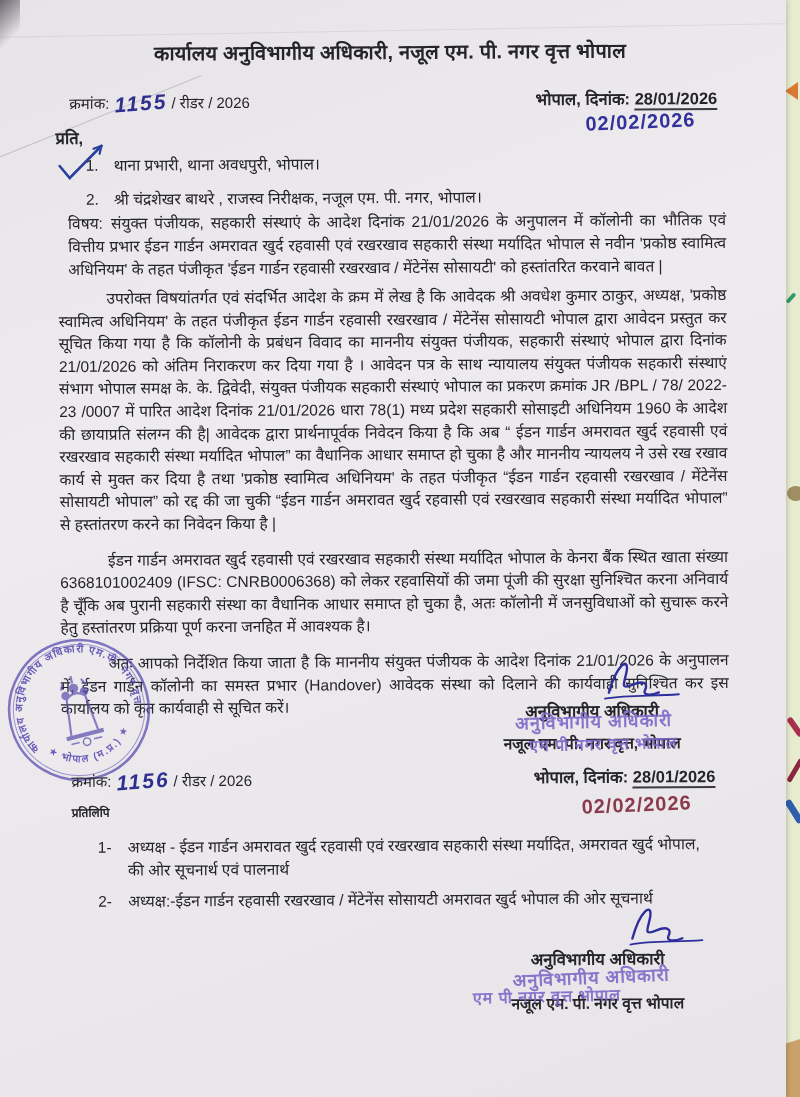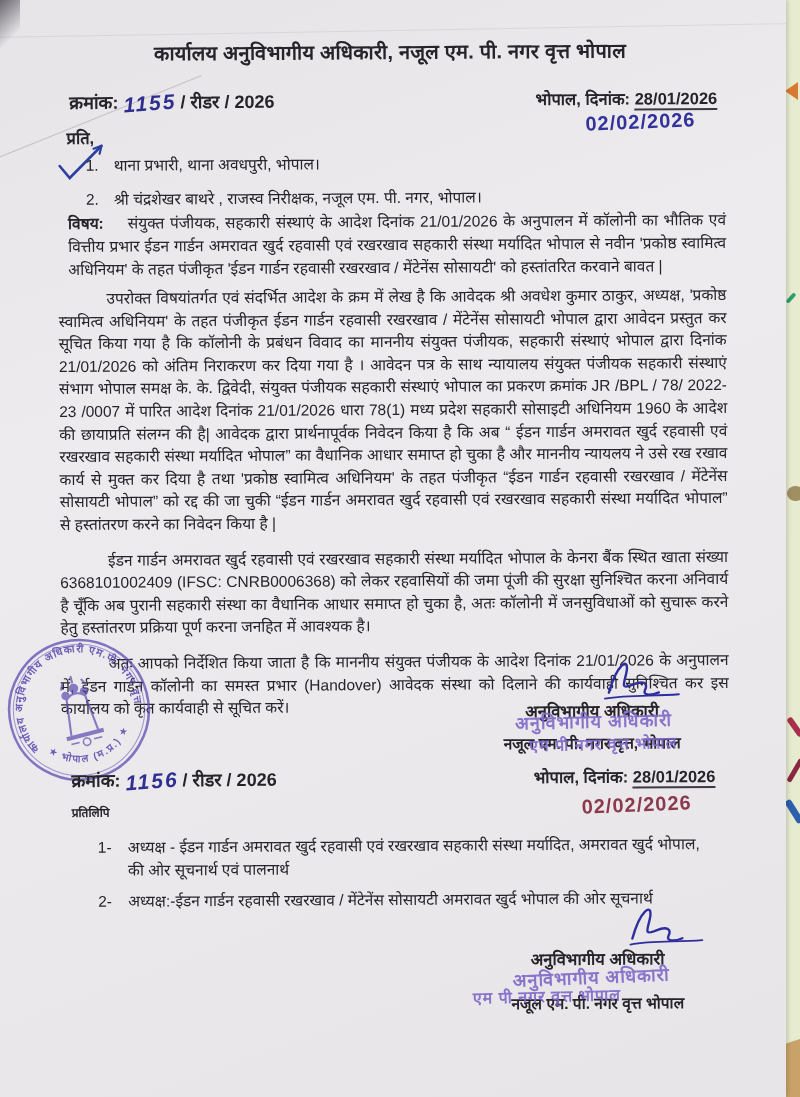--- a/index.html
+++ b/index.html
@@ -29,38 +29,38 @@
   .corner-dark{position:absolute;left:0;top:0;width:20px;height:52px;background:linear-gradient(135deg,#6b6870 0%,rgba(107,104,112,0) 70%);}
   .crease1{position:absolute;left:-20px;top:118px;width:230px;height:1px;background:rgba(110,105,115,.28);transform:rotate(-22deg);}
   .crease2{position:absolute;left:0;top:30px;width:786px;height:1px;background:rgba(110,105,115,.12);transform:rotate(-1deg);}
 
   .content{position:absolute;left:0;top:0;width:786px;height:1097px;transform:rotate(-.35deg);}
 
   .title{
     position:absolute;top:38px;left:0;width:100%;text-align:center;
     font-size:20px;font-weight:700;letter-spacing:.2px;
   }
-  .refrow-label{font-size:18px;font-weight:700;}
+  .refrow-label{font-size:15px;font-weight:400;}
   .hand{font-style:italic;color:#2f2f8f;}
   .hand-num{font-size:21px;font-weight:600;letter-spacing:2px;display:inline-block;transform:rotate(-4deg);position:relative;top:2px;}
   .ref-top-left{position:absolute;top:88px;left:72px;}
   .ref-top-right{position:absolute;top:88px;right:66px;font-size:16.5px;font-weight:700;}
   .date-underline{border-bottom:2.5px solid #3b3944;padding-bottom:1px;text-align:center;}
   .hand-date{position:absolute;font-size:20px;font-weight:600;letter-spacing:1px;transform:rotate(-2deg);}
   .hand-date-top{top:112px;right:88px;color:#33329a;}
   .hand-date-bottom{top:795px;right:96px;color:#8b3a4e;}
 
-  .salutation{position:absolute;top:124px;left:69px;font-size:16.5px;font-weight:700;}
+  .salutation{position:absolute;top:124px;left:58px;font-size:16.5px;font-weight:700;}
   .tick{position:absolute;top:138px;left:58px;}
   .recipients{position:absolute;top:152px;left:88px;width:620px;font-size:15.5px;font-weight:500;}
   .recipient{display:flex;margin-bottom:11px;line-height:23px;}
   .recipient .num{width:28px;flex:0 0 28px;}
 
   .subject{position:absolute;top:210px;left:70px;width:658px;font-size:15.5px;line-height:23px;text-align:justify;font-weight:500;}
-  .subject b{font-weight:700;margin-right:24px;}
+  .subject b{font-weight:400;margin-right:8px;}
 
   .bodytext{position:absolute;top:286px;left:60px;width:668px;font-size:15.5px;line-height:22.6px;text-align:justify;font-weight:500;}
   .bodytext p{margin:0 0 13px 0;text-indent:48px;}
 
   
   .seal{position:absolute;left:4px;top:634px;width:148px;height:148px;transform:rotate(-14deg);opacity:.88;}
 
   
   .scribble{position:absolute;}
   .scribble-1{top:656px;left:598px;}

